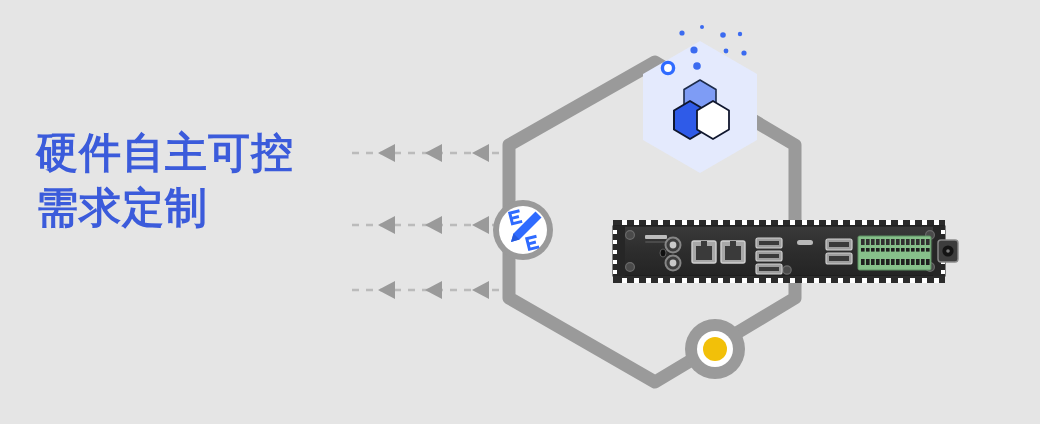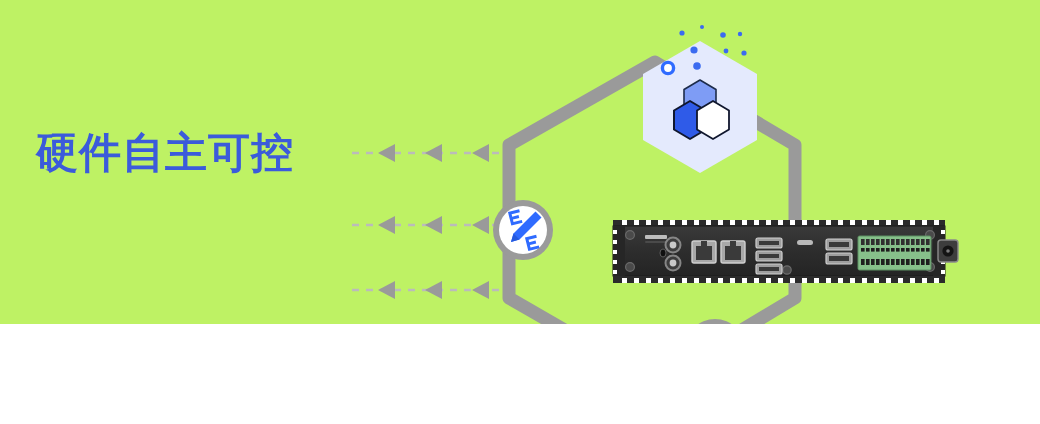--- a/index.html
+++ b/index.html
@@ -6,22 +6,22 @@
     margin: 0;
     padding: 0;
     background: #ffffff;
   }
   body {
     font-family: "Liberation Sans", "DejaVu Sans", sans-serif;
   }
   #stage {
     position: relative;
     width: 1040px;
-    height: 324px;
-    background: #bef264;
+    height: 424px;
+    background: #e5e5e5;
     overflow: hidden;
   }
   
   #headline {
     position: absolute;
     left: 36px;
     top: 126px;
     width: 330px;
     line-height: 1.30;
     font-size: 42px;
@@ -40,20 +40,21 @@
     height: 424px;
   }
 </style>
 </head>
 <body>
 
 <div id="stage">
 
   <div id="headline" style="color: rgb(59, 91, 219);">
     <span class="line">硬件自主可控</span>
+    <span class="line">需求定制</span>
   </div>
 
   <svg id="art" viewBox="0 0 1040 424">
 
     <defs>
 
       <g id="tri">
         <path d="M0,0 L17,-9 L17,9 Z"></path>
       </g>
       <linearGradient id="devGrad" x1="0" y1="0" x2="0" y2="1">

